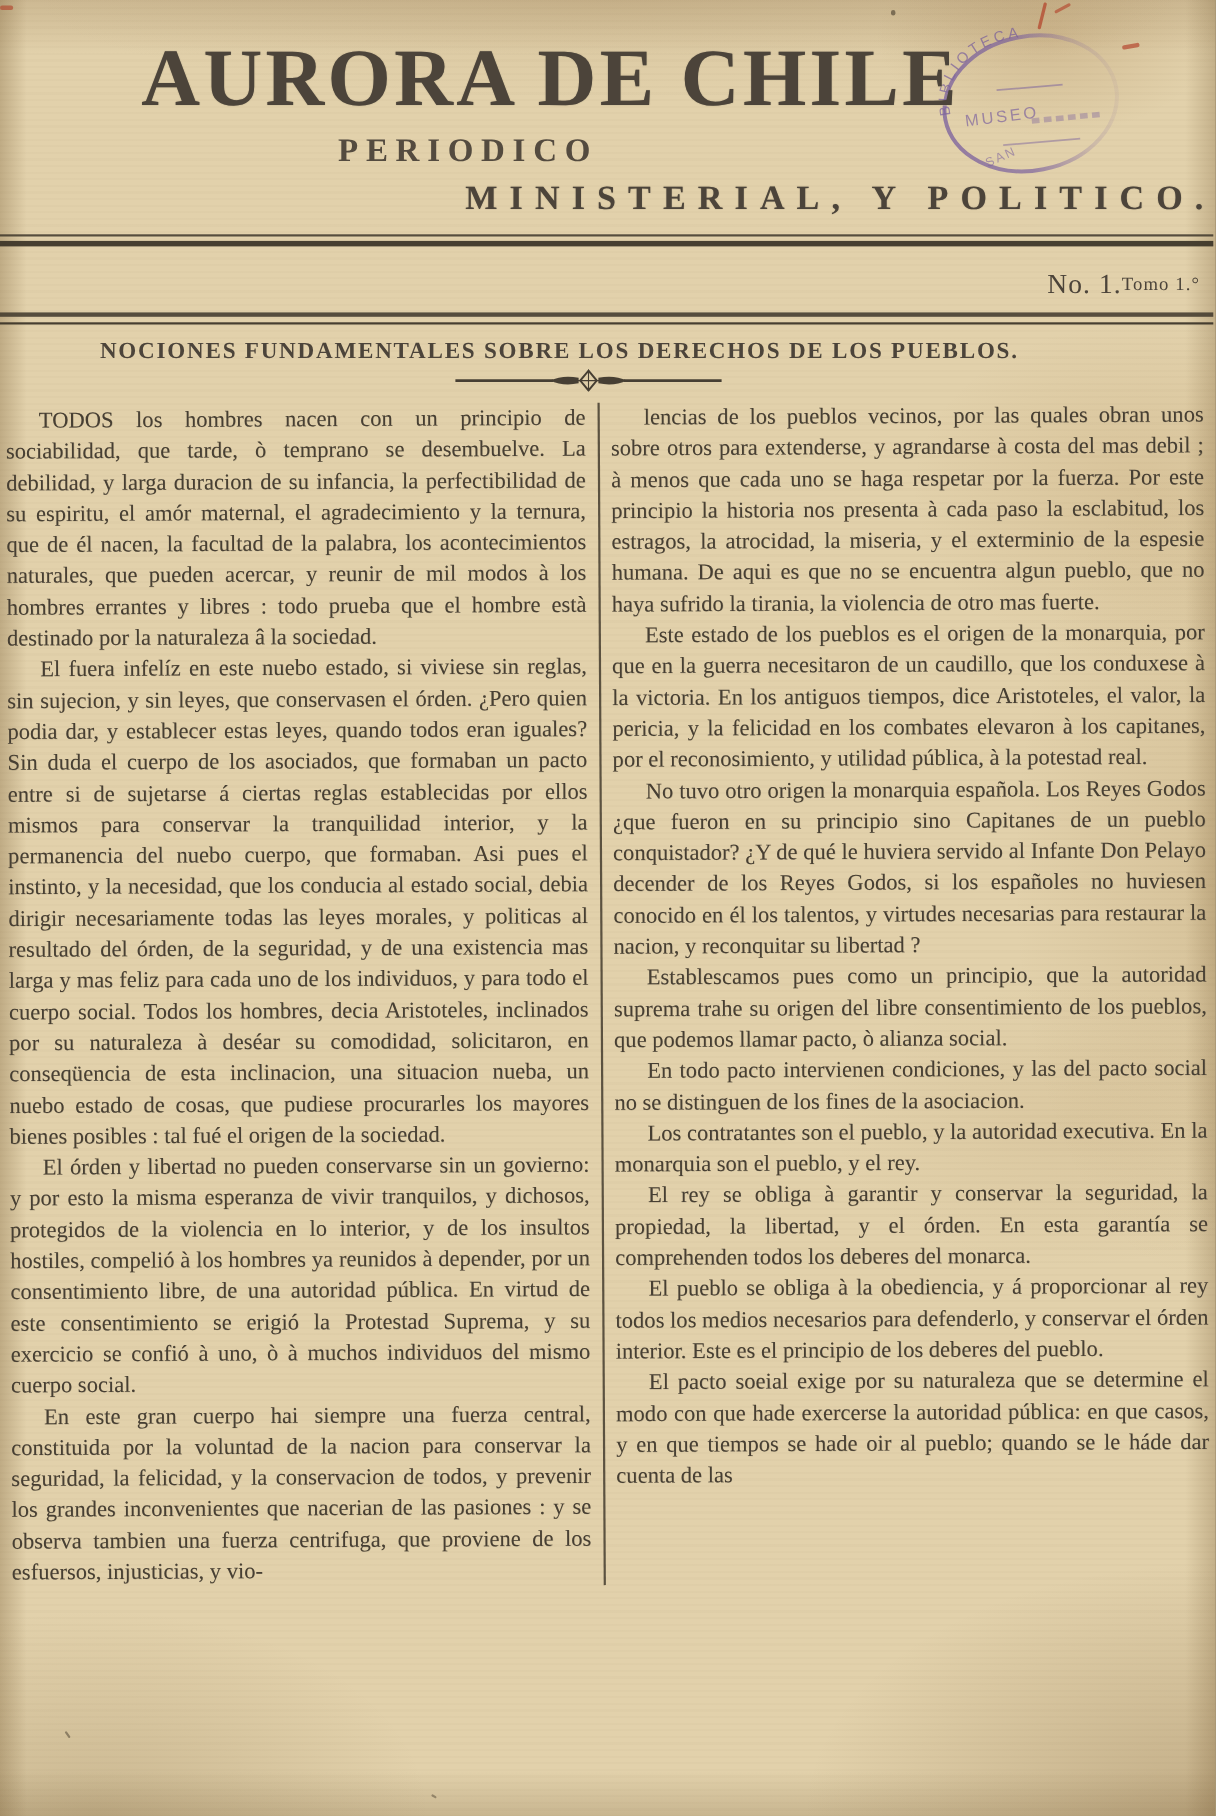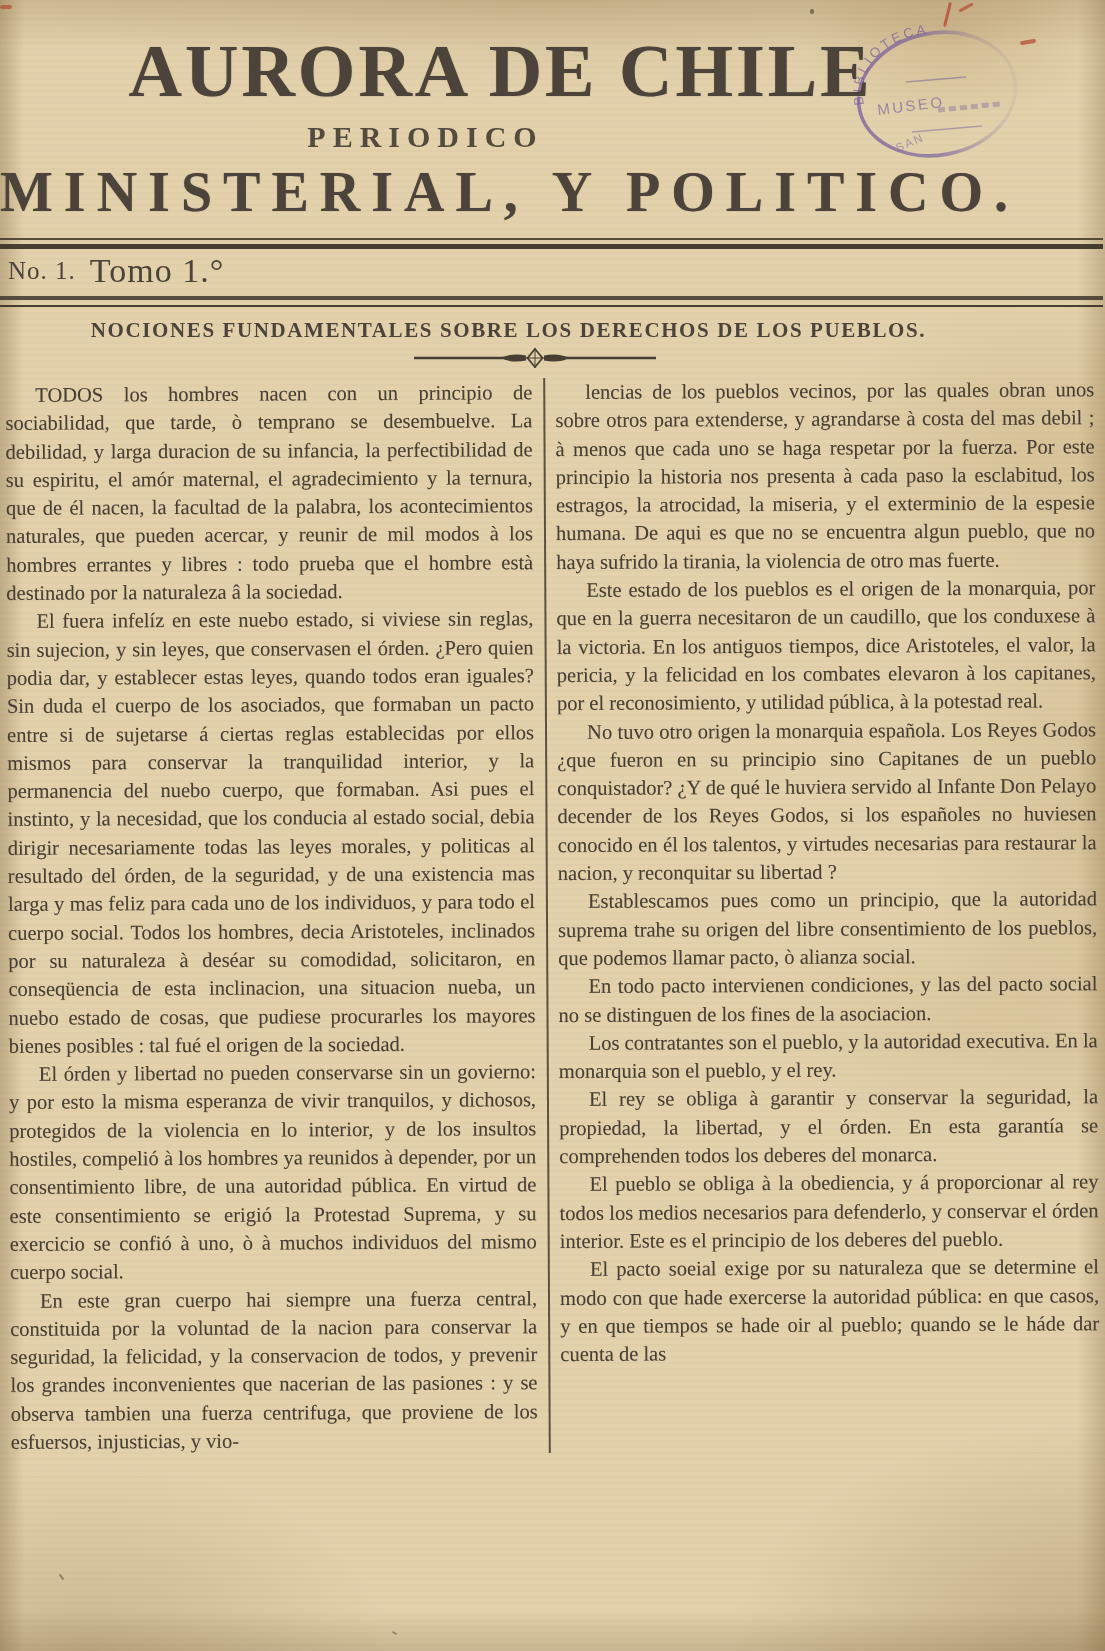--- a/index.html
+++ b/index.html
@@ -38,41 +38,41 @@
   .subtitle{
     margin:14px 0 0;
     text-align:center;
     transform:translateX(-127px);
     font-size:30px;line-height:1;
     font-weight:bold;letter-spacing:7px;
     color:#544b3f;
   }
   .subtitle2{
     margin:12px 0 0;
-    text-align:left;
-    font-size:56px;line-height:1;
+    text-align:right;
+    font-size:31px;line-height:1;
     font-weight:bold;letter-spacing:11px;
     color:#4c443a;
     white-space:nowrap;
     text-shadow:0 0 1px rgba(76,68,58,.5);
   }
   .rule-double{
     margin:18px 2px 0 0;
     height:4px;
     border-top:2.5px solid rgba(62,55,42,.85);
     border-bottom:5px solid rgba(55,48,36,.9);
   }
   .rule-double.second{margin-top:0;height:5px;border-top-width:4px;border-bottom-width:2.5px;}
   .dateline{
-    display:flex;align-items:center;justify-content:flex-start;
-    padding:3px 14px 6px 8px;height:38px;gap:14px;
+    display:flex;align-items:center;justify-content:flex-end;
+    padding:16px 14px 6px 8px;height:38px;
   }
   .issue-no{font-size:25px;color:#4c443a;letter-spacing:1px;}
   .date-center{font-size:27px;font-style:italic;letter-spacing:1px;color:#4c443a;transform:translateX(-40px);}
-  .volume{font-size:34px;color:#4c443a;letter-spacing:1px;}
+  .volume{font-size:17px;color:#4c443a;letter-spacing:1px;}
   .section-heading{
     margin:11px 0 0;
     text-align:center;
     transform:translateX(-44px);
     font-size:21px;font-weight:bold;letter-spacing:1.6px;
     color:#4c443a;white-space:nowrap;
   }
   .ornament-wrap{text-align:center;transform:translateX(-18px);margin-top:4px;height:22px;}
   
   .stamp{position:absolute;top:20px;left:850px;opacity:.85;pointer-events:none;}

